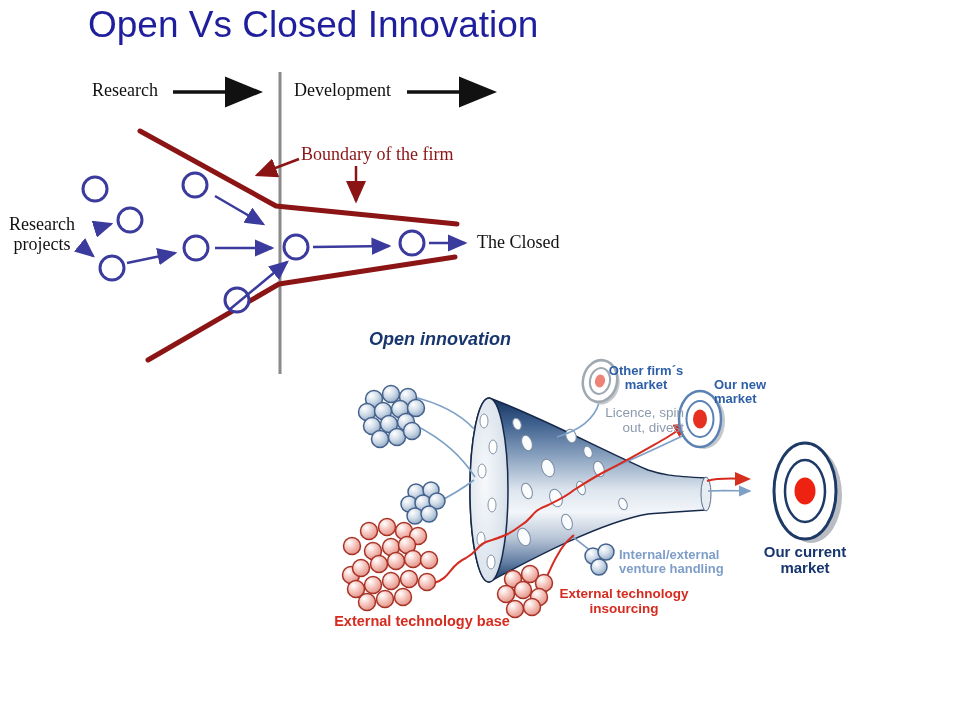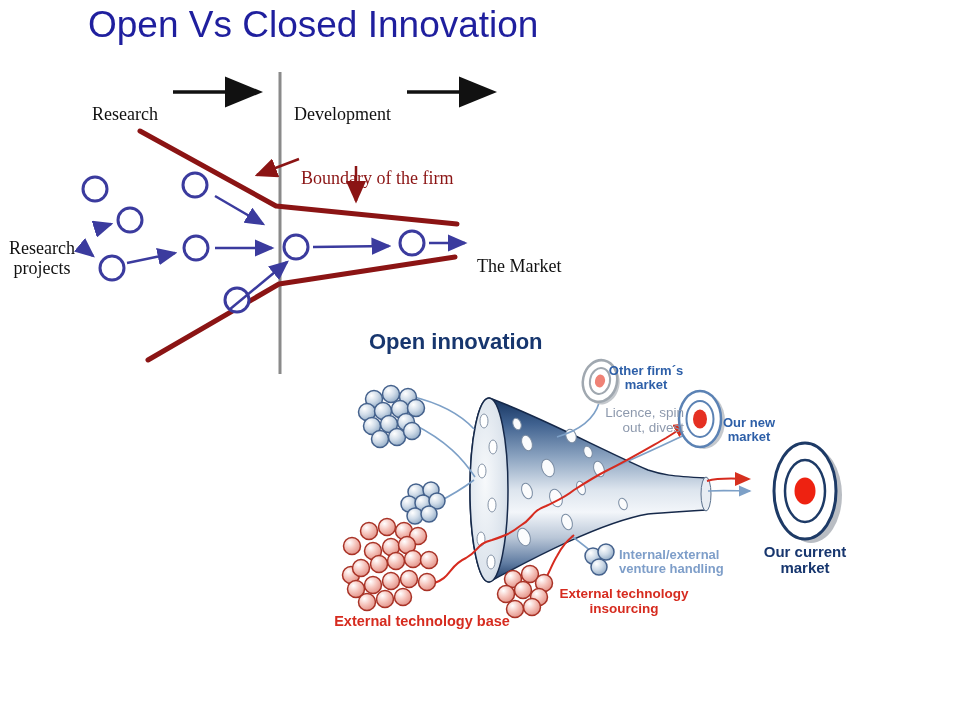--- a/index.html
+++ b/index.html
@@ -1,24 +1,24 @@
 <!DOCTYPE html>
 <html style="--title-blue: #1f1f9e; --dark-red: #8b1414; --diagram-blue: #3b3b9e; --navy: #17366e; --medium-blue: #2d5fa8; --light-blue: #7e9ec9; --gray-blue: #8d99ad; --label-red: #d62b1f; --target-red: #ee2211;"><head>
 <meta charset="utf-8">
 <style>
   html,body{margin:0;padding:0;background:#fff;}
   .slide{position:relative;width:960px;height:720px;background:#fff;overflow:hidden;
          font-family:"Liberation Sans",sans-serif;}
   .abs{position:absolute;}
   .slide-title{left:88px;top:4px;font-size:37px;font-weight:400;letter-spacing:0px;
                color:var(--title-blue,#1f1f9e);white-space:nowrap;text-align:right;}
-  .serif-label{font-family:"Liberation Serif",serif;font-size:18px;color:#111;line-height:1.12;margin-top:24px;}
+  .serif-label{font-family:"Liberation Serif",serif;font-size:18px;color:#111;line-height:1.12;}
   .boundary{color:var(--dark-red,#8b1414);}
   .projects{left:2px;top:214px;width:80px;text-align:center;}
-  .open-heading{left:369px;top:329px;font-size:22px;font-weight:700;color:var(--navy,#17366e);white-space:nowrap;}
+  .open-heading{left:369px;top:329px;font-size:18px;font-weight:700;color:var(--navy,#17366e);white-space:nowrap;font-style:italic;}
   .blab{font-size:13px;font-weight:700;line-height:1.08;}
   .mblue{color:var(--medium-blue,#2d5fa8);}
   .lblue{color:var(--light-blue,#7e9ec9);}
   .redtx{color:var(--label-red,#d62b1f);text-align:center;}
   .graytx{color:var(--gray-blue,#8d99ad);font-weight:400;font-size:13.5px;text-align:right;}
   .navytx{color:var(--navy,#17366e);}
   svg{display:block;}
   .st-darkred{stroke:var(--dark-red,#8b1414);}
   .st-blue{stroke:var(--diagram-blue,#3b3b9e);}
   .st-black{stroke:#111;}
@@ -244,23 +244,23 @@
       </g>
     </g>
   </svg>
 
   <div class="abs slide-title">Open Vs Closed Innovation</div>
 
   <div class="abs serif-label" style="left:92px;top:80px">Research</div>
   <div class="abs serif-label" style="left:294px;top:80px">Development</div>
   <div class="abs serif-label projects">Research projects</div>
   <div class="abs serif-label boundary" style="left:301px;top:144px">Boundary of the firm</div>
-  <div class="abs serif-label" style="left:477px;top:232px">The Market</div>
+  <div class="abs serif-label" style="left:477px;top:232px">The Closed</div>
 
   <div class="abs open-heading">Open innovation</div>
   <div class="abs blab mblue" style="left:598px;top:364px;width:96px;text-align:center">Other firm´s market</div>
   <div class="abs graytx" style="left:588px;top:405px;width:96px">Licence, spin out, divest</div>
-  <div class="abs blab mblue" style="left:714px;top:416px;width:70px;text-align:center">Our new market</div>
+  <div class="abs blab mblue" style="left:714px;top:378px;width:70px;text-align:left">Our new market</div>
   <div class="abs blab lblue" style="left:619px;top:548px;width:112px">Internal/external venture handling</div>
   <div class="abs blab redtx" style="left:559px;top:587px;width:130px;font-size:13.5px">External technology insourcing</div>
   <div class="abs blab navytx" style="left:752px;top:544px;width:106px;text-align:center;font-size:15px">Our current market</div>
   <div class="abs blab redtx" style="left:332px;top:614px;width:180px;font-size:14.5px;white-space:nowrap">External technology base</div>
 </div>
 
 </body></html>

